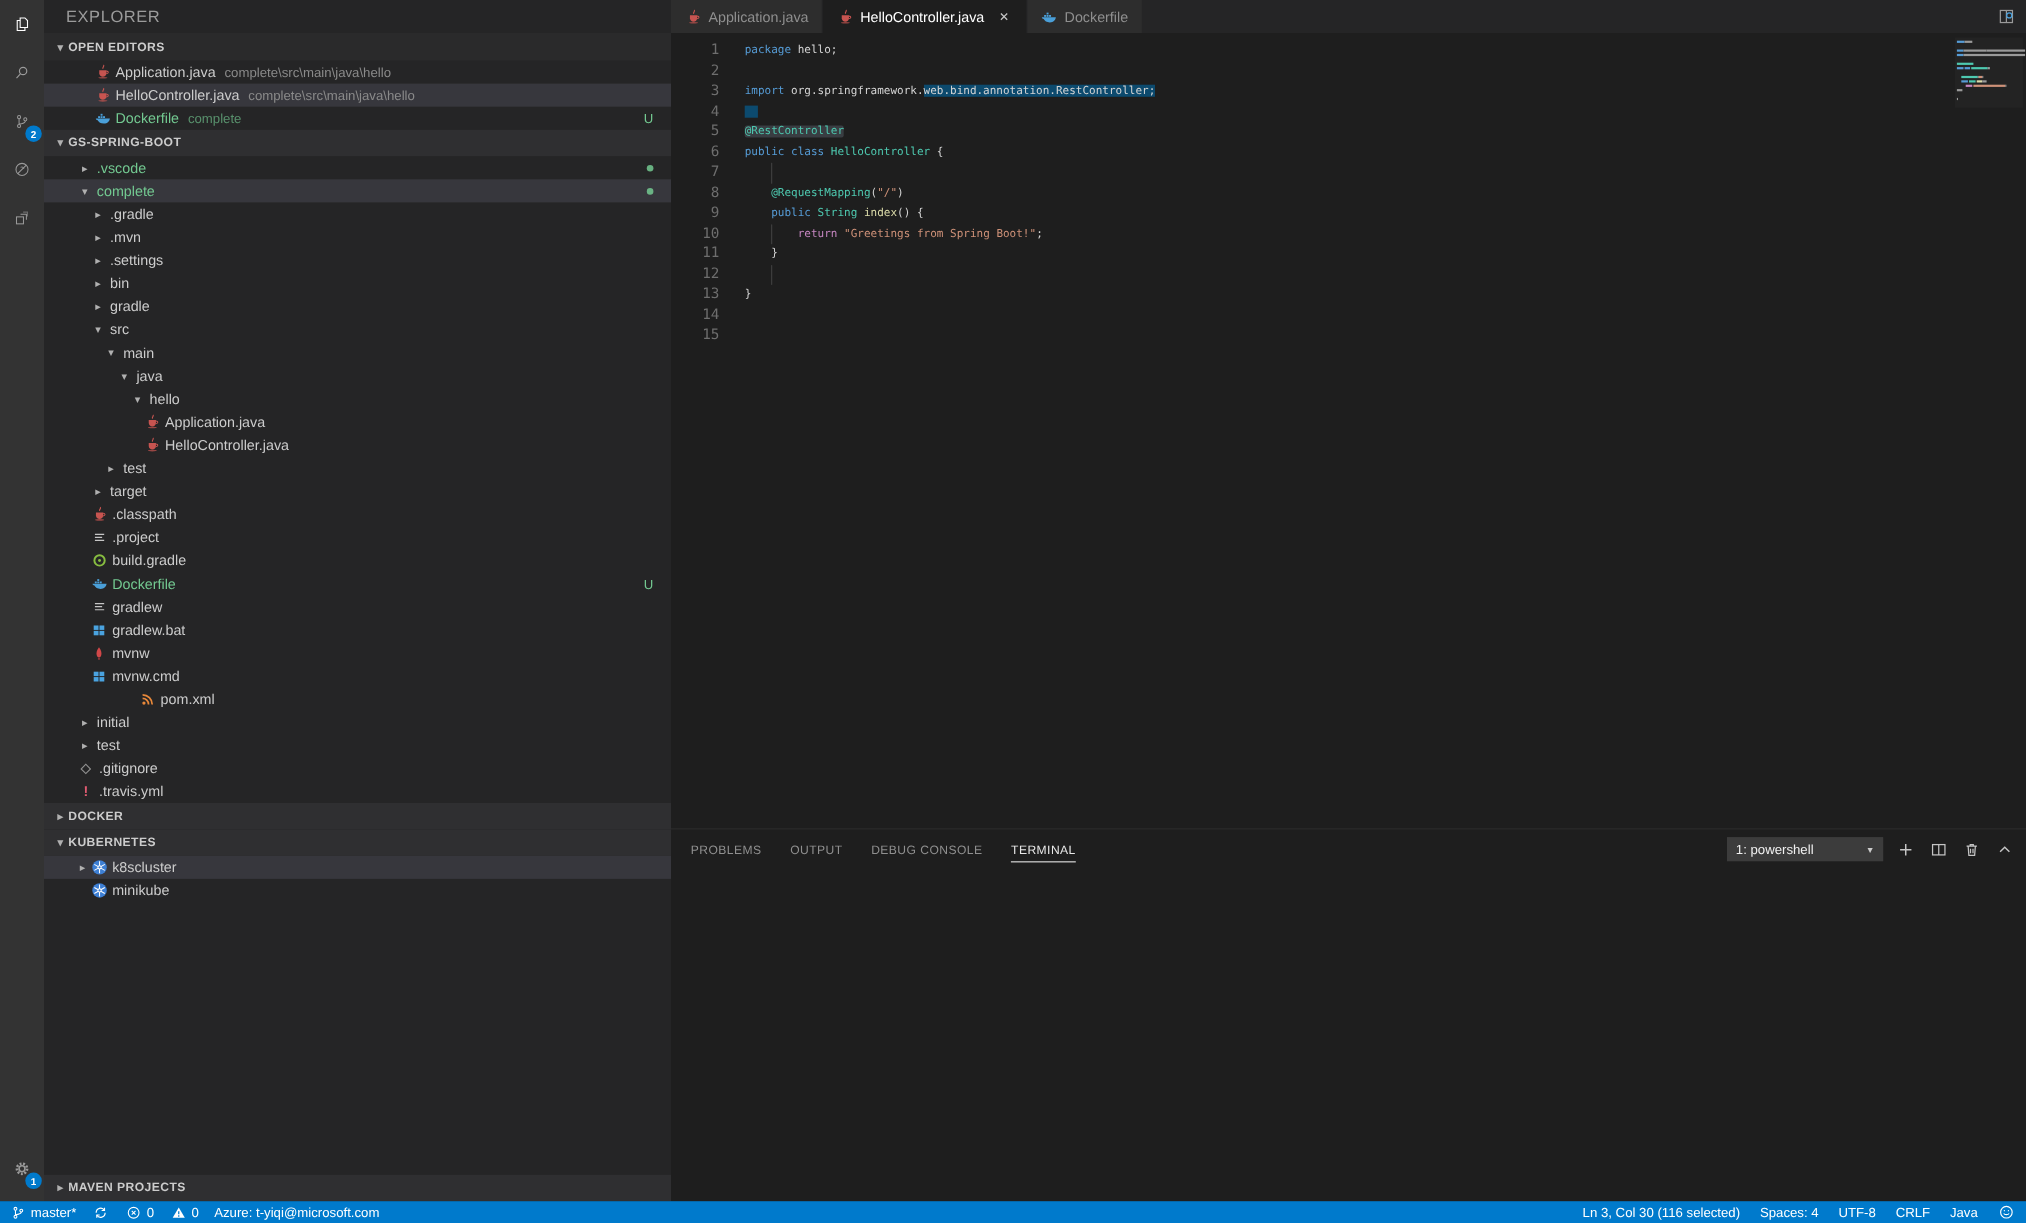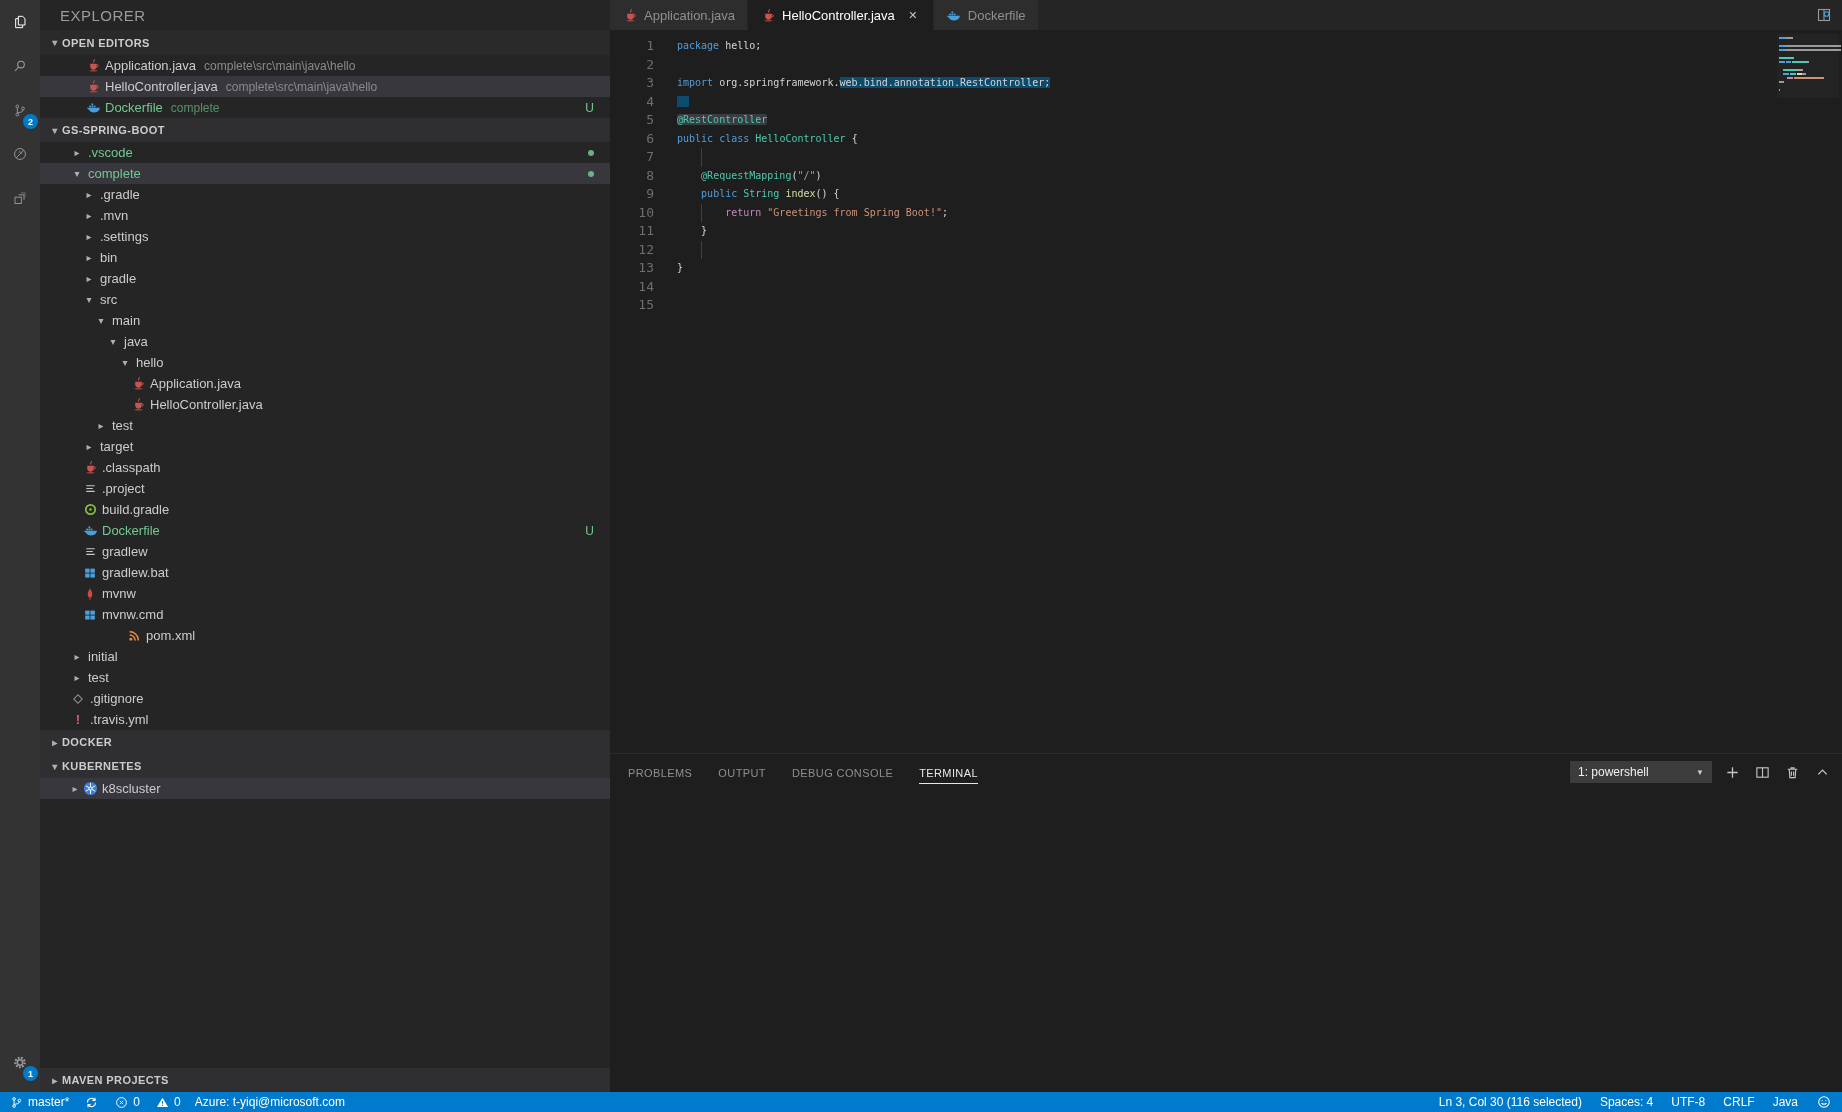--- a/index.html
+++ b/index.html
@@ -407,20 +407,33 @@
           <span class="fic">
             <svg viewBox="0 0 16 16" width="15" height="15">
               <circle cx="8" cy="8" r="7" fill="#3d7fd4"></circle>
               <g stroke="#fff" stroke-width="1">
                 <path d="M8 2.2v11.6M2.9 5.1l10.2 5.8M13.1 5.1L2.9 10.9"></path>
               </g>
               <circle cx="8" cy="8" r="1.6" fill="#3d7fd4" stroke="#fff"></circle>
             </svg>
           </span>
           <span class="lbl">k8scluster</span>
+        </div>
+        <div class="row" style="padding-left: 28px;">
+          <span class="chev"></span>
+          <span class="fic">
+            <svg viewBox="0 0 16 16" width="15" height="15">
+              <circle cx="8" cy="8" r="7" fill="#3d7fd4"></circle>
+              <g stroke="#fff" stroke-width="1">
+                <path d="M8 2.2v11.6M2.9 5.1l10.2 5.8M13.1 5.1L2.9 10.9"></path>
+              </g>
+              <circle cx="8" cy="8" r="1.6" fill="#3d7fd4" stroke="#fff"></circle>
+            </svg>
+          </span>
+          <span class="lbl">minikube</span>
         </div>
       </div>
     <div class="maven-bottom">
       <div class="sect-head">
         <span class="chev" id="maven-chev">▸</span>
         <span>MAVEN PROJECTS</span>
       </div>
     </div>
   </div>
 

